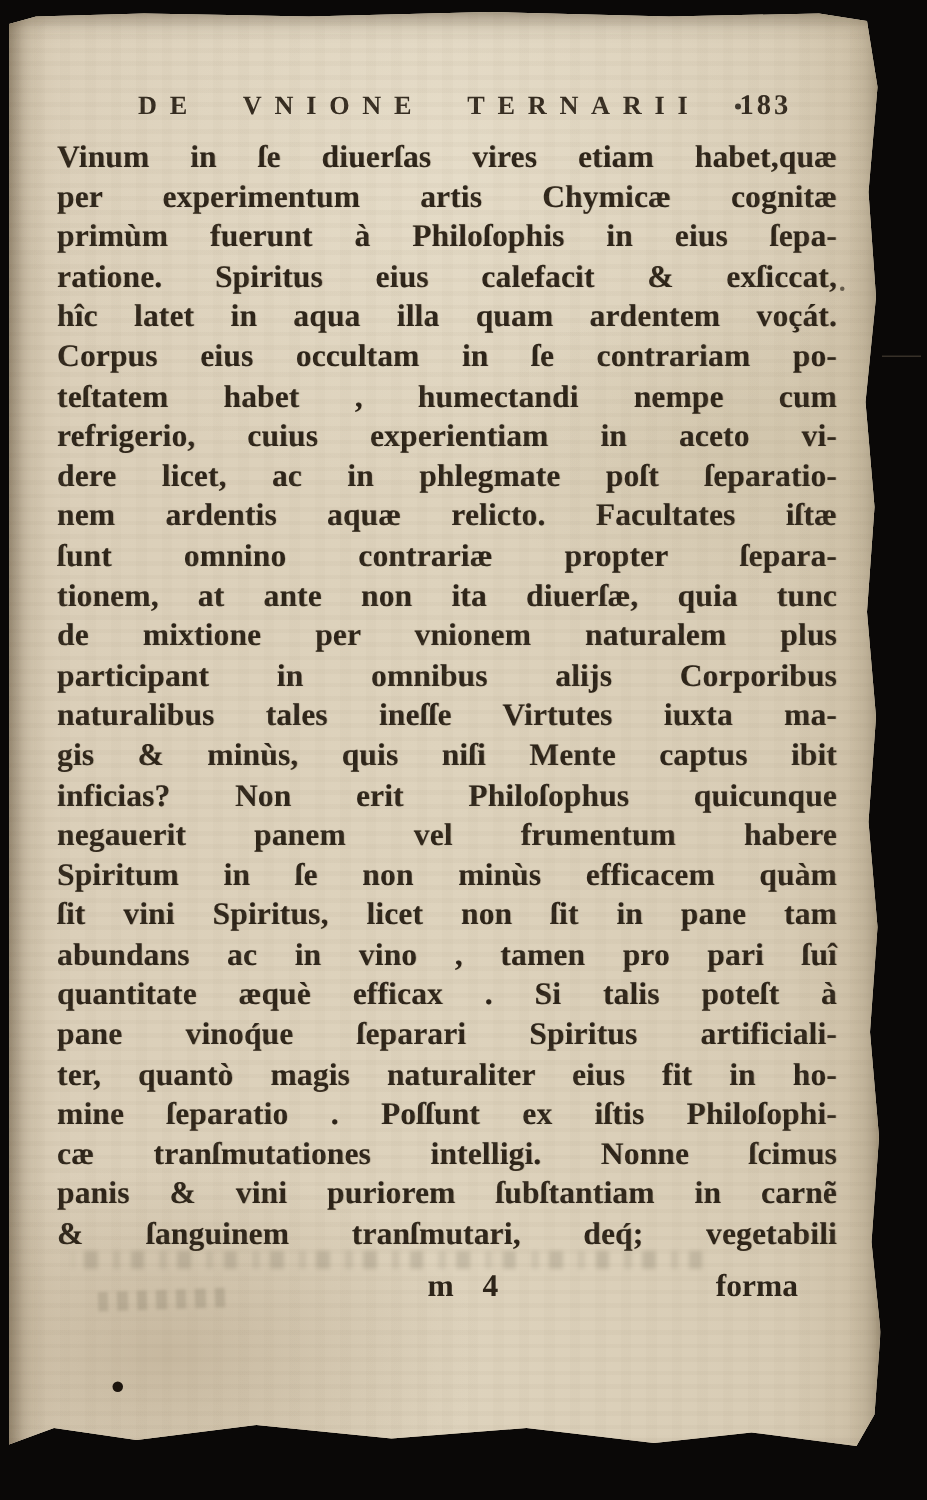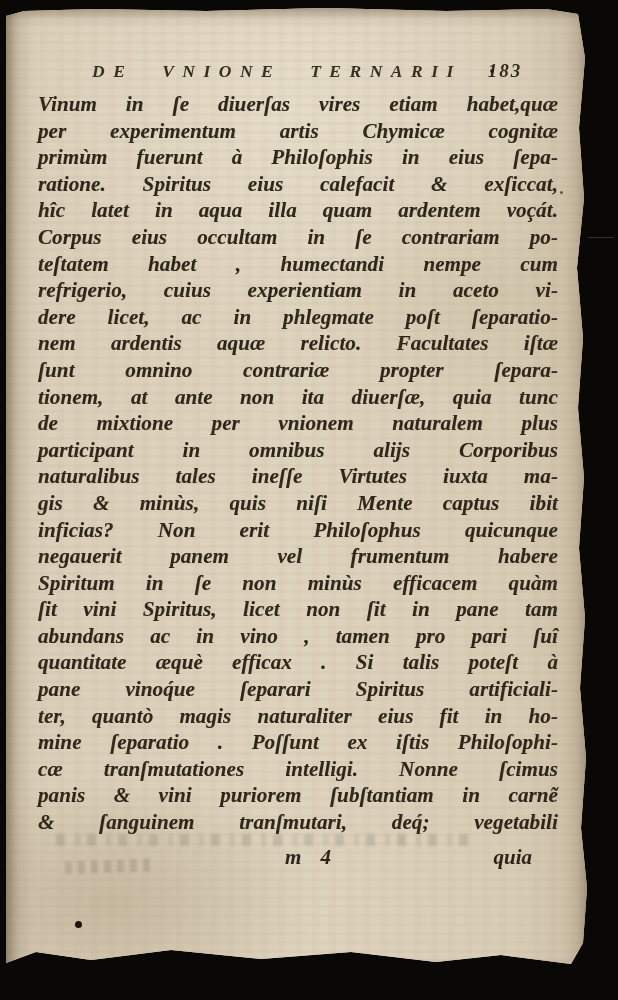--- a/index.html
+++ b/index.html
@@ -21,21 +21,20 @@
       linear-gradient(90deg, #cfc2aa 0%, #dbcfb9 6%, #ded3bd 50%, #d8ccb5 88%, #c9bba1 100%);
     background-color: #d9cdb6;
     clip-path: polygon(
       0 8px, 18px 3px, 90px 1px, 200px 3px, 320px 0, 440px 3px, 540px 1px, 572px 6px,
       579px 50px, 573px 120px, 578px 190px, 571px 260px, 577px 330px, 572px 400px,
       578px 470px, 573px 540px, 579px 610px, 574px 680px, 580px 750px, 575px 820px,
       581px 880px, 577px 935px,
       565px 956px, 495px 947px, 430px 954px, 345px 944px, 255px 951px, 165px 942px,
       85px 952px, 30px 944px, 0 955px
     );
-    font-style: italic;
   }
   .texture {
     position: absolute; inset: 0;
     background:
       repeating-linear-gradient(0deg, rgba(140,125,100,0.05) 0 3px, rgba(0,0,0,0) 3px 9px),
       repeating-linear-gradient(90deg, rgba(150,135,108,0.04) 0 7px, rgba(0,0,0,0) 7px 17px);
     pointer-events: none;
   }
   .header {
     margin: 52px 0 0 0;
@@ -164,21 +163,21 @@
     <div class="line">pane vinoq́ue ſeparari Spiritus artificiali-</div>
     <div class="line">ter, quantò magis naturaliter eius fit in ho-</div>
     <div class="line">mine ſeparatio . Poſſunt ex iſtis Philoſophi-</div>
     <div class="line">cæ tranſmutationes intelligi. Nonne ſcimus</div>
     <div class="line">panis &amp; vini puriorem ſubſtantiam in carnẽ</div>
     <div class="line">&amp; ſanguinem tranſmutari, deq́; vegetabili</div>
   </div>
 
   <div class="sig-line">
     <span class="sig-mark">m 4</span>
-    <span class="catchword">quia</span>
+    <span class="catchword">forma</span>
   </div>
 
   <div class="ghost-line"></div>
   <div class="ghost-smudge"></div>
 
   <div class="speck speck-a"></div>
   <div class="speck speck-b"></div>
   <div class="speck speck-c"></div>
 </div>
 

